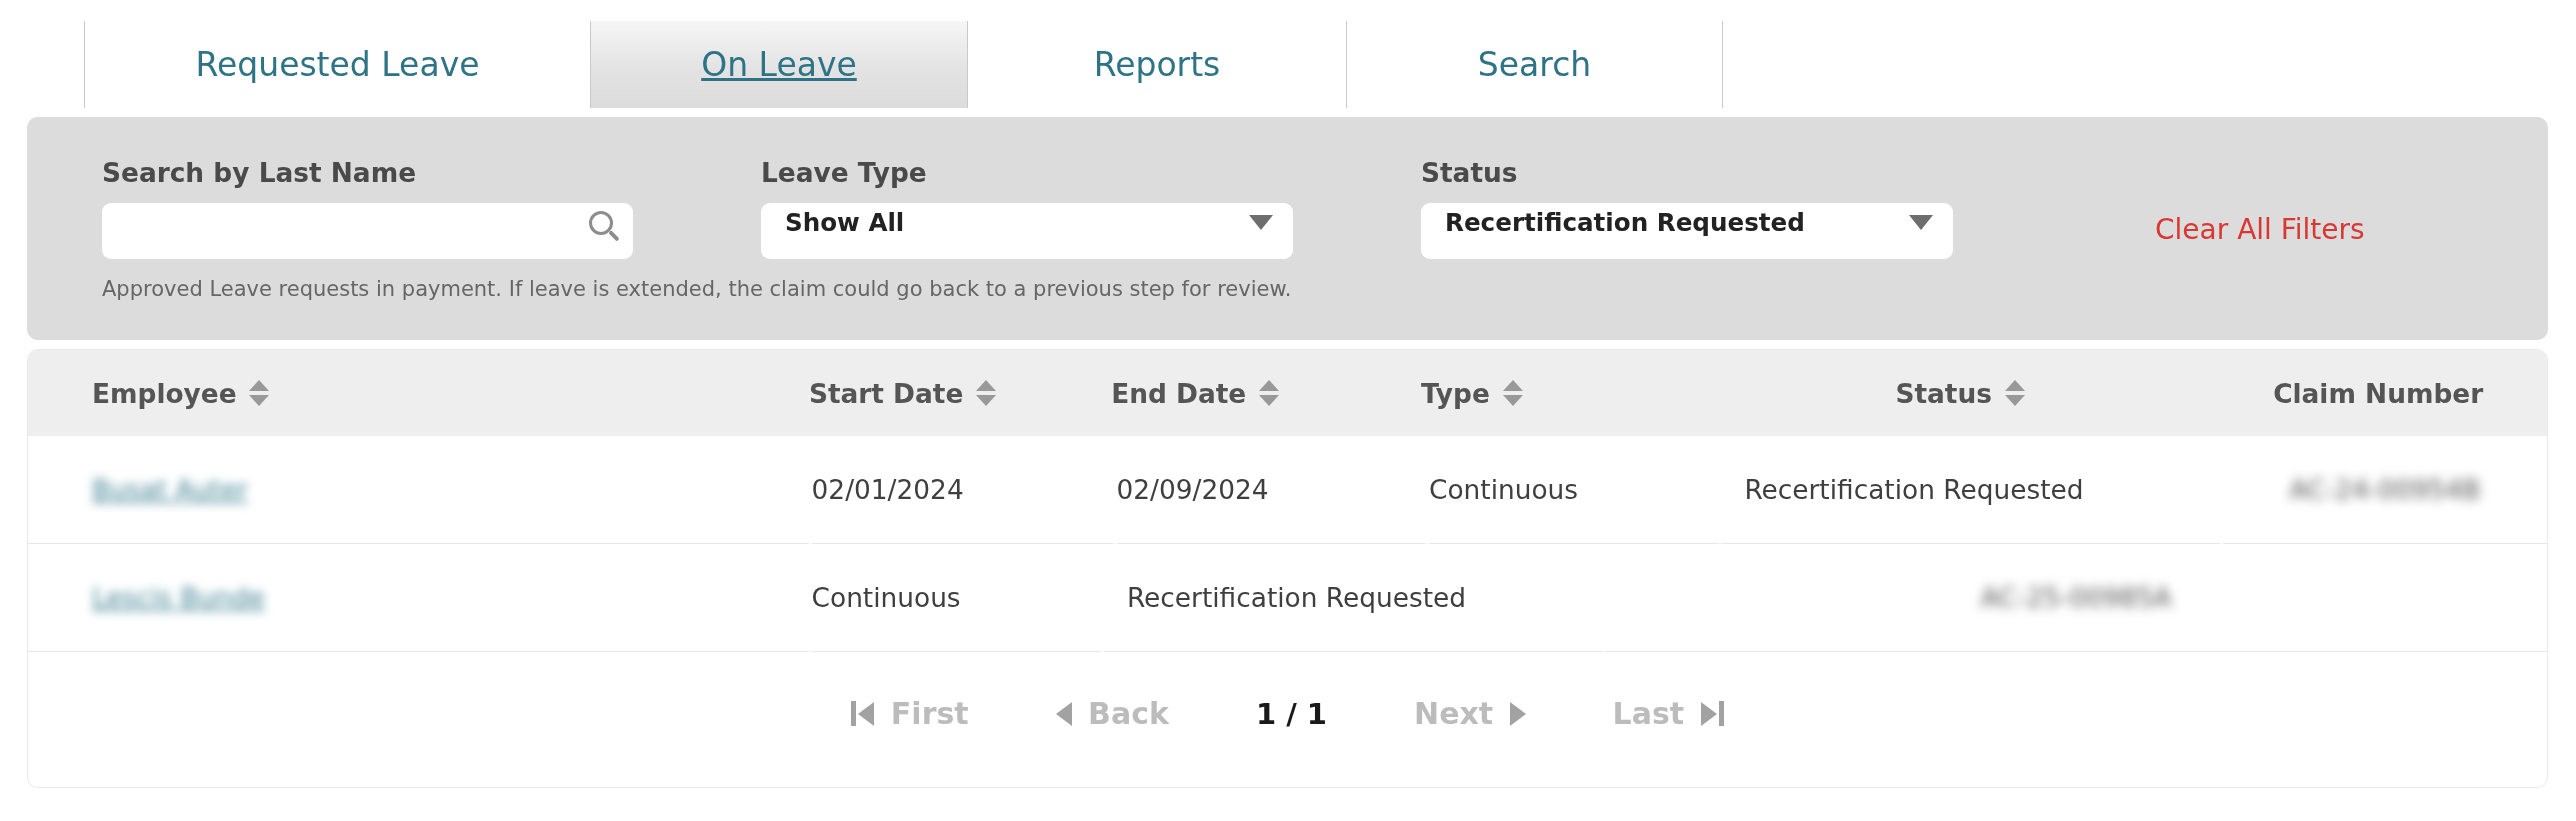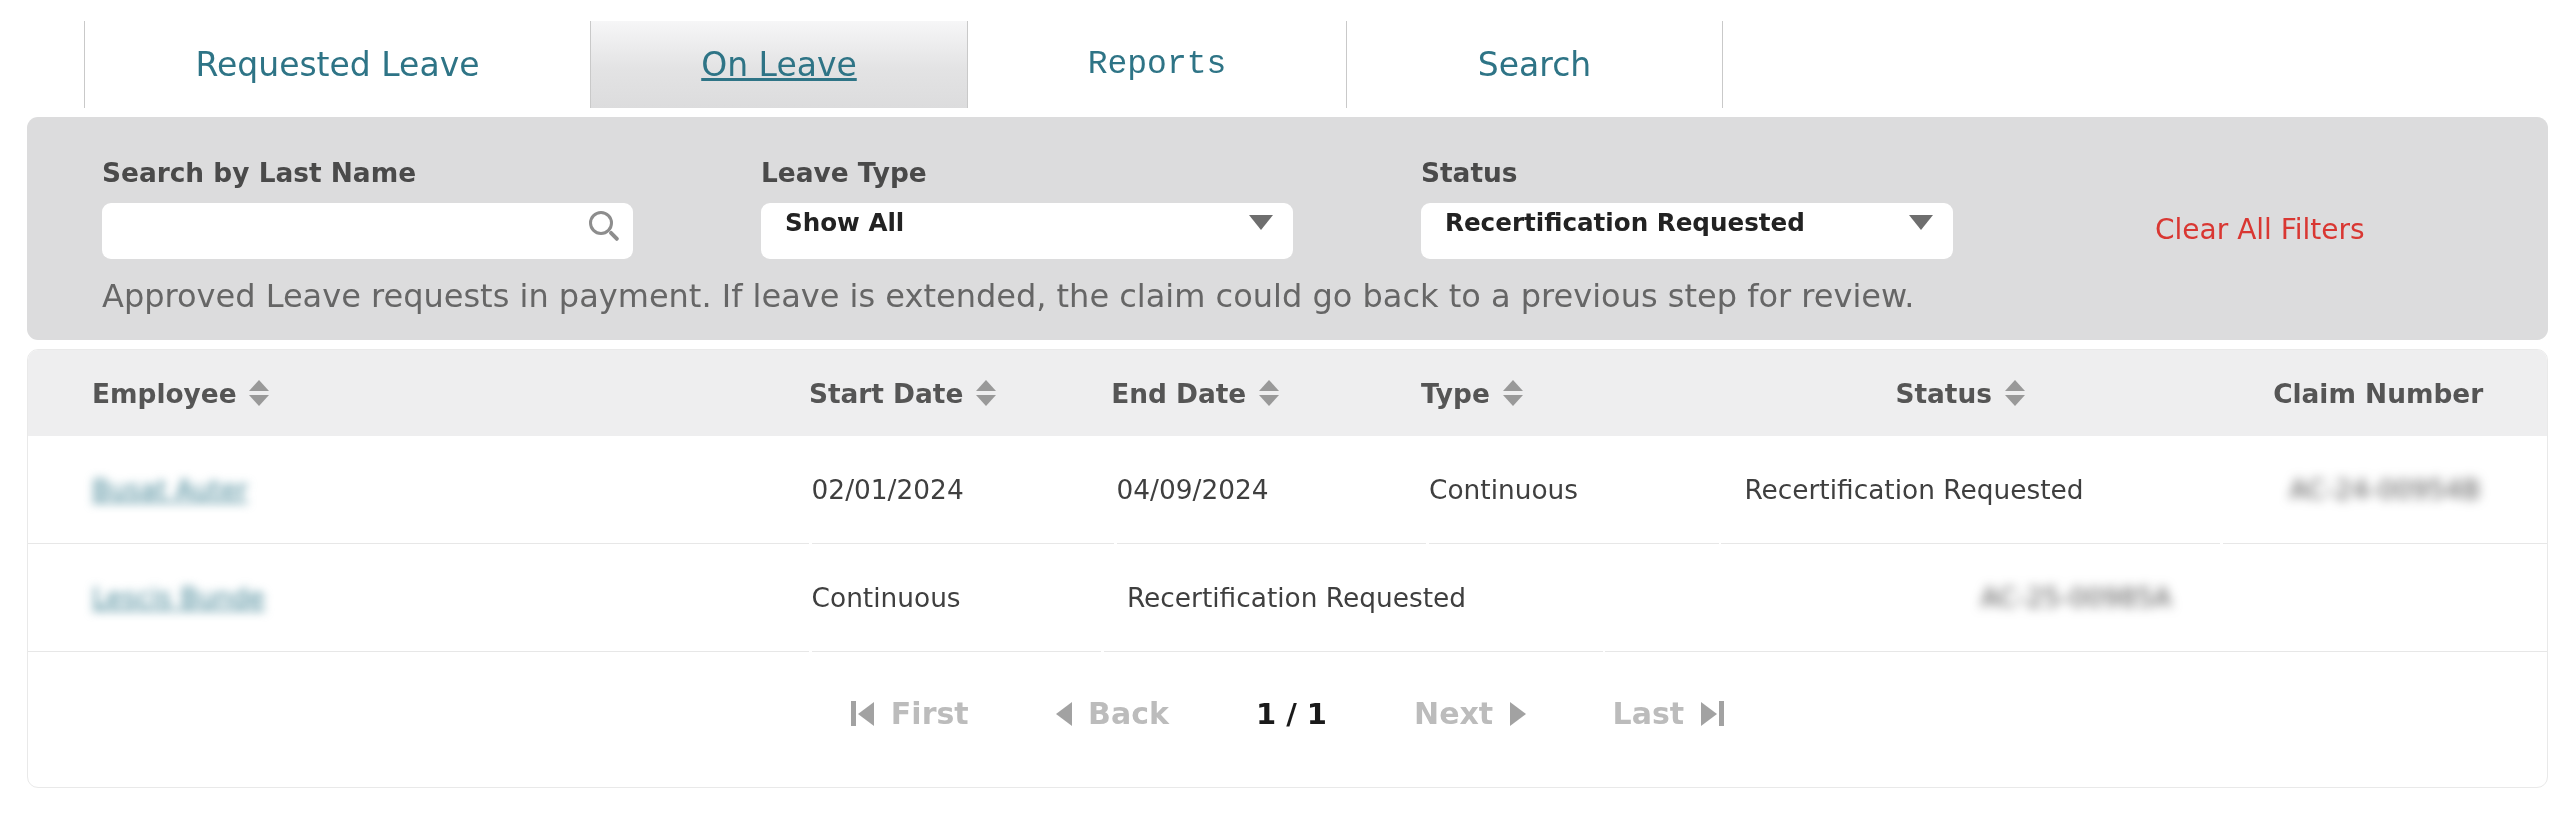--- a/index.html
+++ b/index.html
@@ -13,21 +13,21 @@
   
   .tabbar { position:absolute; left:84px; top:21px; height:87px; display:flex; }
   .tab {
     height:87px; display:flex; align-items:center; justify-content:center;
     background:#ffffff; border-left:0.9px solid #c9c9c9;
     color:#2e7486; font-size:33px; cursor:pointer;
   }
   .tab:last-child { border-right:0.9px solid #c9c9c9; }
   .tab.w1 { width:506px; }
   .tab.w2 { width:377px; }
-  .tab.w3 { width:379px;font-family:Liberation Mono, monospace; }
+  .tab.w3 { width:379px; }
   .tab.active { background:linear-gradient(180deg,#f6f6f7 0%,#e3e3e4 55%,#dcdcdd 100%);text-decoration:underline; }
 
   
   .filter-panel {
     position:absolute; left:27px; top:117px; width:2521px; height:223px;
     background:#dcdcdd; border-radius:11px; padding:40px 0 0 75px;
   }
   .filter-row { display:flex; align-items:flex-start;gap:37px; }
   .fgroup { display:flex; flex-direction:column; }
   .fgroup.g-search { width:531px; margin-right:91px; }
@@ -46,21 +46,21 @@
   .mag::after { content:""; position:absolute; width:3.6px; height:12px; background:#8d8d8d;
     right:-5.5px; bottom:-10px; transform:rotate(-45deg); border-radius:1.8px; }
   .select-box { justify-content:space-between; cursor:pointer; }
   .select-value { font-size:24.6px; font-weight:700; color:#222; }
   .caret { width:0; height:0; border-left:12px solid transparent; border-right:12px solid transparent;
     border-top:15.5px solid #6e6e6e; flex:0 0 auto; }
   .clear-link {
     margin-left:165px; align-self:flex-start; margin-top:56px;
     font-size:28px; color:#d93732; cursor:pointer; white-space:nowrap;
   }
-  .helper { margin-top:18px; font-size:32px; color:#666; }
+  .helper { margin-top:18px; font-size:21px; color:#666; }
 
   
   .table-card {
     position:absolute; left:27px; top:349px; width:2521px; height:439px;
     border:0.9px solid #e9e9e9; border-radius:11px; background:#ffffff; overflow:hidden;
   }
   .thead {
     height:86px; background:#eeeeef; display:flex; align-items:center;
   }
   .trow { display:flex; height:108px; }
@@ -175,21 +175,21 @@
     <div class="cell hcell c-claim">
       <span>Claim Number</span>
     </div>
   </div>
 
   <div class="trow">
     <div class="cell c-emp">
       <span class="emp-link">Busat Auter</span>
     </div>
     <div class="cell c-start">02/01/2024</div>
-    <div class="cell c-end">04/09/2024</div>
+    <div class="cell c-end">02/09/2024</div>
     <div class="cell c-type">Continuous</div>
     <div class="cell c-status bc-status">Recertification Requested</div>
     <div class="cell c-claim">
       <span class="redacted-claim">AC-24-00954B</span>
     </div>
   </div>
 
   <div class="trow">
     <div class="cell c-emp">
       <span class="emp-link">Lescis Bunde</span>

